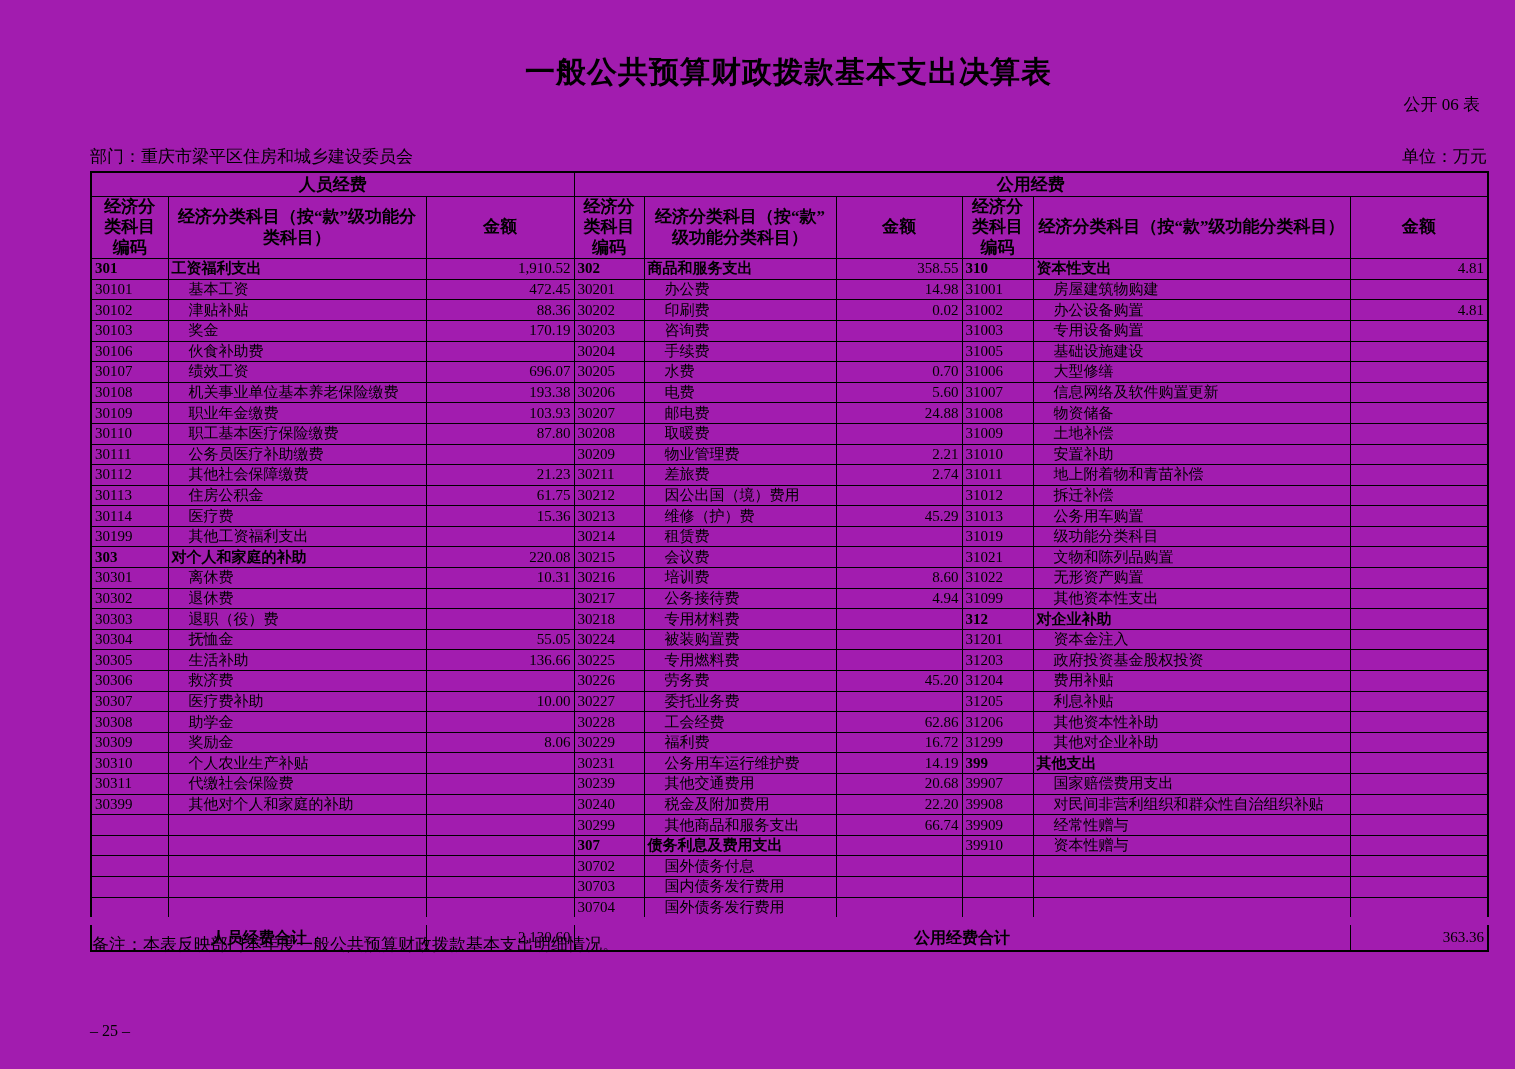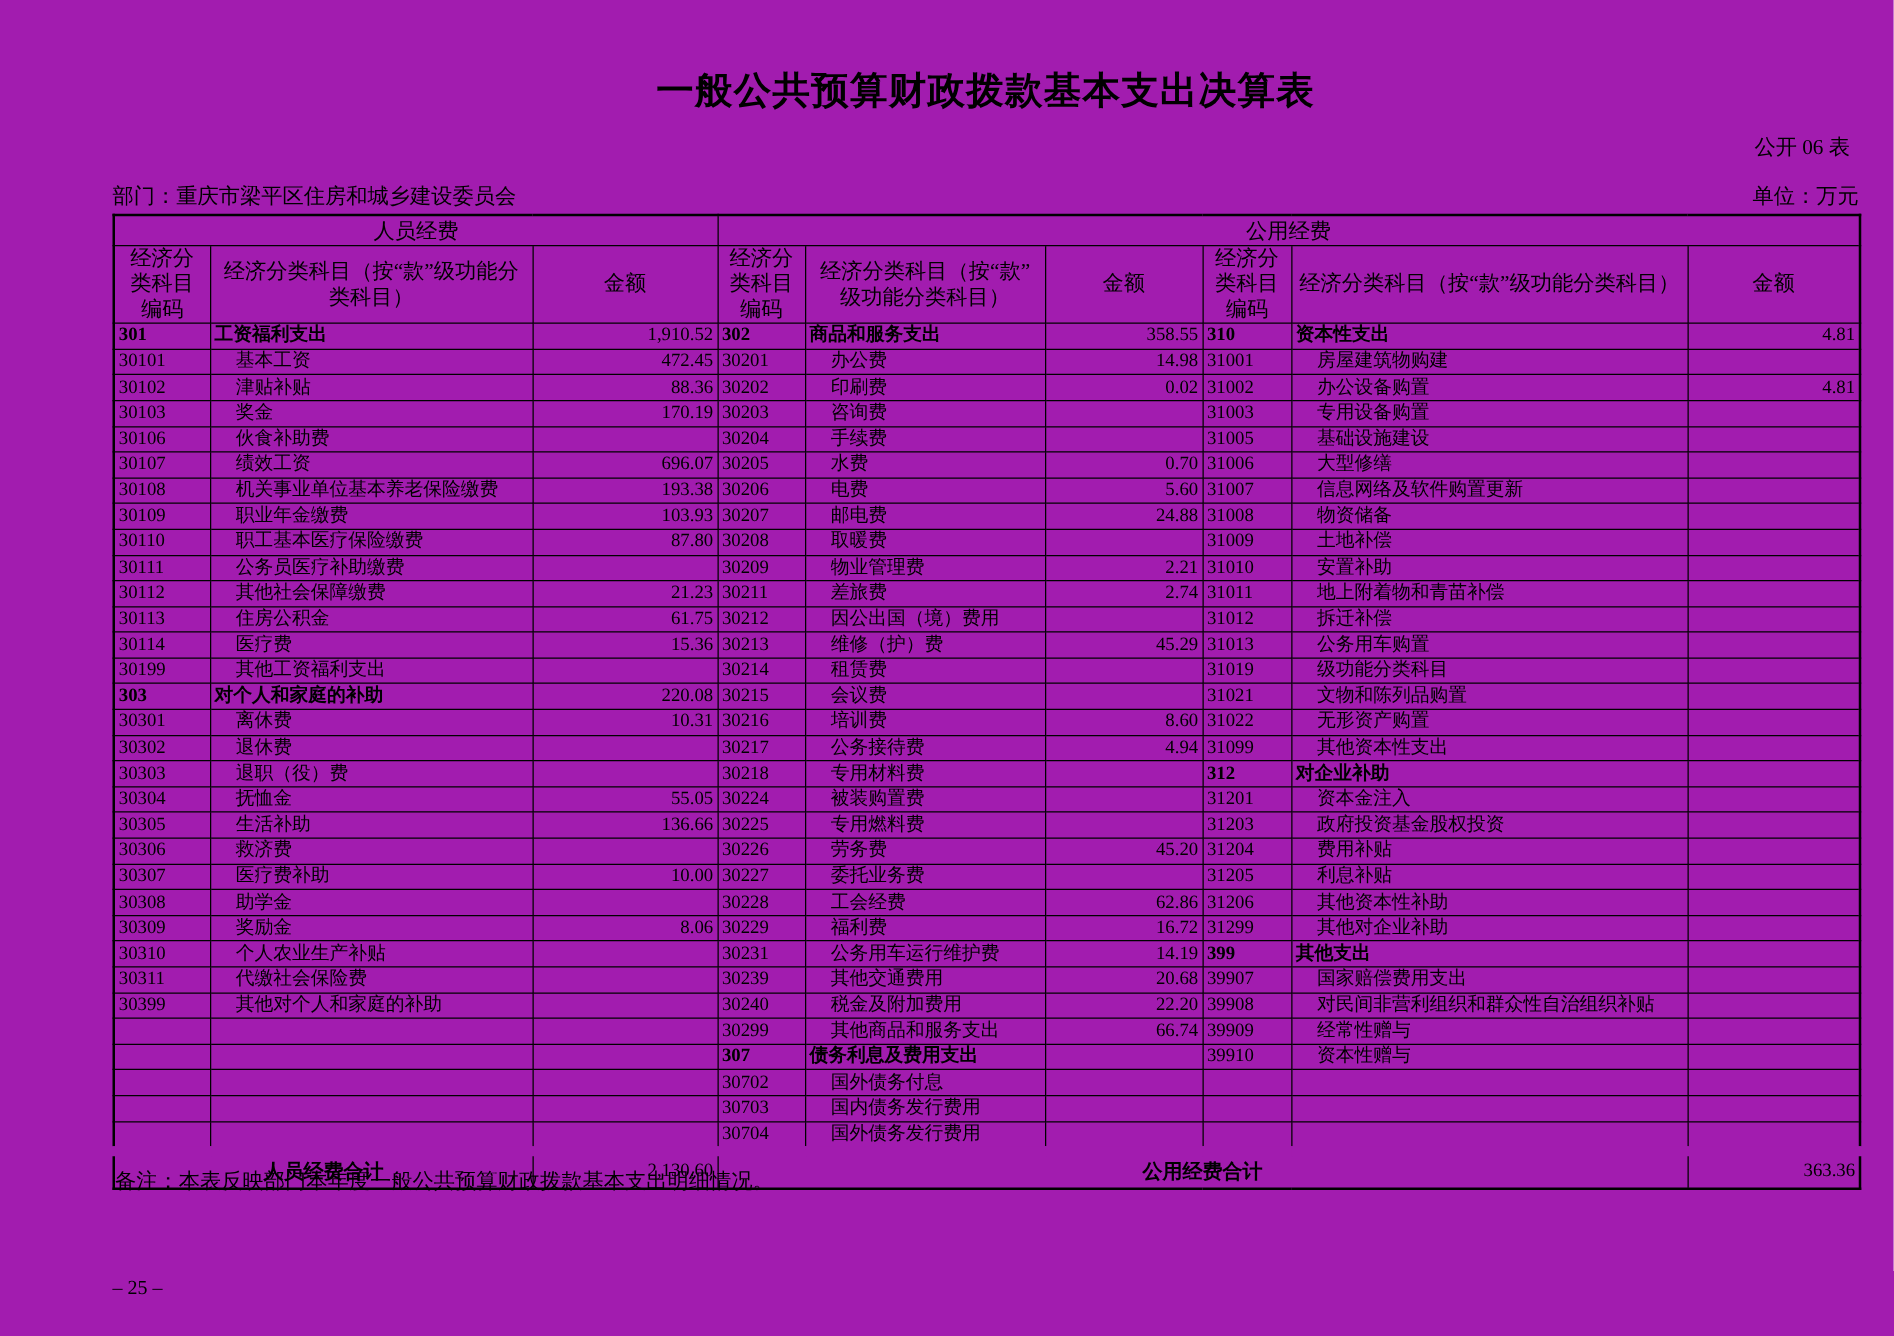--- a/index.html
+++ b/index.html
@@ -1,26 +1,26 @@
 <!DOCTYPE html>
 <html lang="zh"><head>
 <meta charset="utf-8">
 <style>
   html,body{margin:0;padding:0;background:#fff;}
   body{width:1515px;height:1069px;color:#000;font-family:"Liberation Serif","DejaVu Serif",serif;}
   .sheet{position:relative;width:1515px;height:1069px;background:#a21caf;overflow:hidden;}
   .title{position:absolute;top:52px;left:90px;width:1397px;text-align:center;
          font-size:30px;font-weight:bold;letter-spacing:1px;}
-  .form-label{position:absolute;top:106px;left:90px;width:1390px;text-align:right;font-size:17px;}
+  .form-label{position:absolute;top:93px;left:90px;width:1390px;text-align:right;font-size:17px;}
   .meta{position:absolute;top:145px;left:90px;width:1397px;display:flex;
         justify-content:space-between;font-size:17px;}
   table.budget{position:absolute;top:171px;left:90px;width:1397px;border-collapse:collapse;
         table-layout:fixed;font-size:15px;border:2px solid #000;}
   th,td{border:1px solid #000;padding:0;overflow:hidden;white-space:nowrap;vertical-align:middle;}
-  thead th{font-weight:normal;text-align:center;}
+  thead th{font-weight:bold;text-align:center;}
   tr.group-row th{height:20px;font-size:17px;}
   tr.colhead-row th{height:58px;font-size:17px;line-height:1.2;white-space:normal;padding:0 4px;}
   tbody td{height:19.6px;line-height:1;}
   td.code{text-align:left;padding-left:3px;}
   td.subject{text-align:left;padding-left:20px;}
   td.amount{text-align:right;padding-right:3px;}
   td.cat{font-weight:bold;}
   td.subject.cat{padding-left:3px;}
   tr.totals-row td{height:25px;border-top:8px solid #a21caf;font-size:16px;}
   tr.totals-row td.label{text-align:center;font-weight:bold;}

